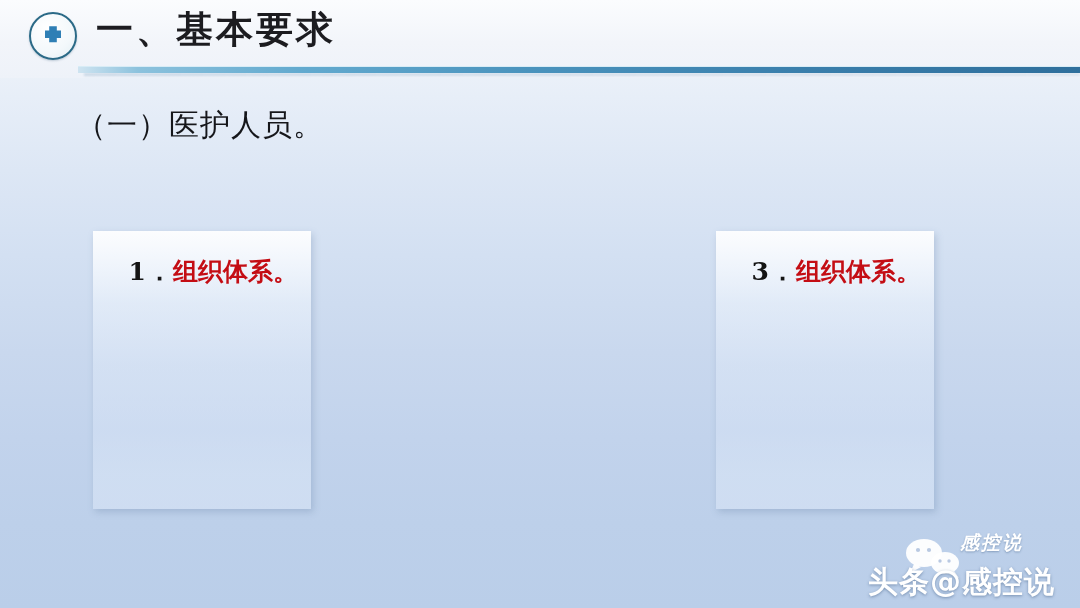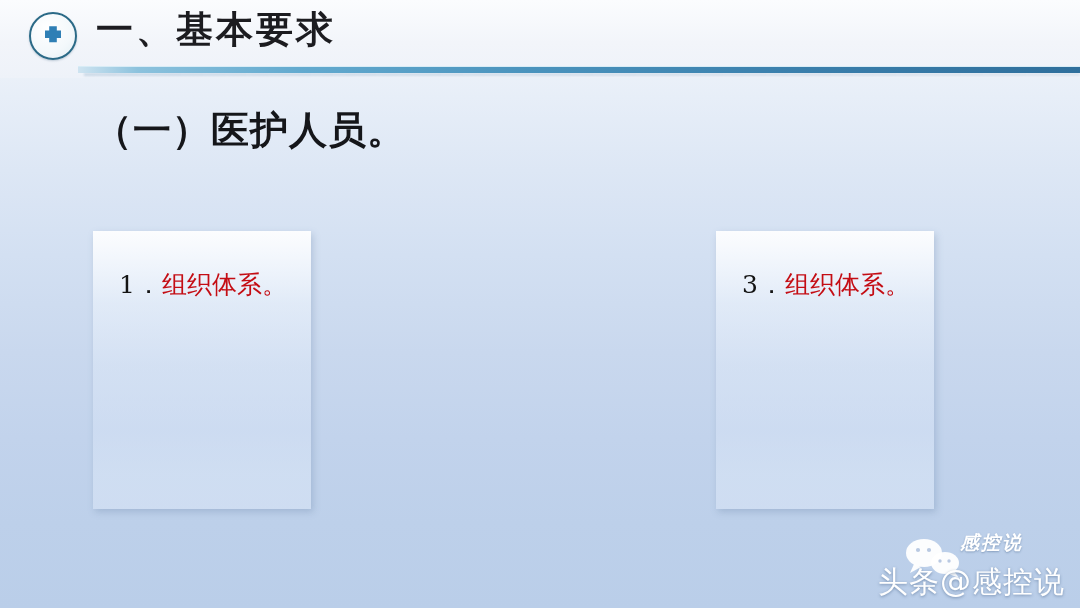--- a/index.html
+++ b/index.html
@@ -88,25 +88,25 @@
     top: 73px;
     width: 996px;
     height: 3px;
     background: linear-gradient(to right, rgba(120,160,190,0.30), rgba(90,130,165,0.12));
     filter: blur(1px);
   }
 
   
   .subtitle {
     position: absolute;
-    left: 94px;
+    left: 76px;
     top: 105px;
     font-family: "DejaVu Sans", "Liberation Sans", sans-serif;
-    font-weight: bold;
-    font-size: 38px;
+    font-weight: normal;
+    font-size: 30px;
     letter-spacing: 1px;
     color: #15161a;
     white-space: nowrap;
   }
 
   
   .card {
     position: absolute;
     top: 231px;
     width: 218px;
@@ -121,28 +121,29 @@
         rgba(213,226,245,0.55) 72%,
         rgba(216,229,246,0.62) 88%,
         rgba(222,233,248,0.50) 100%);
     box-shadow: 2px 3px 7px rgba(90,120,155,0.28);
   }
   #card-1 { left: 93px; }
   #card-2 { left: 404px; }
   #card-3 { left: 716px; }
 
   .card-title {
-    margin: 16px;
+    margin: 3px;
     padding-top: 24px;
     font-family: "DejaVu Serif", "Liberation Serif", serif;
-    font-weight: normal;
+    font-weight: bold;
     font-size: 25px;
     line-height: 1.1;
     color: #c40d14;
     white-space: nowrap;
+    text-align: right;
   }
   .card-title .num {
     color: #141414;
     letter-spacing: 1px;
   }
   .card-body {
     margin: 0;
     padding-top: 21px;
     font-family: "DejaVu Serif", "Liberation Serif", serif;
     font-weight: bold;
@@ -180,27 +181,26 @@
     left: 32px;
     top: 14px;
     width: 66px;
     height: 40px;
   }
   .wm-main {
     position: absolute;
     left: 0;
     top: 38px;
     font-family: "DejaVu Sans", "Liberation Sans", sans-serif;
-    font-weight: normal;
+    font-weight: bold;
     font-size: 30px;
     color: #ffffff;
     letter-spacing: 1px;
     text-shadow: 0 1px 3px rgba(50,80,120,0.5);
     white-space: nowrap;
-    margin-left: 10px;
   }
   .wm-at {
     font-family: "DejaVu Sans", "Liberation Sans", sans-serif;
     font-size: 31px;
   }
 </style>
 </head>
 <body>
 
 <div class="slide">

